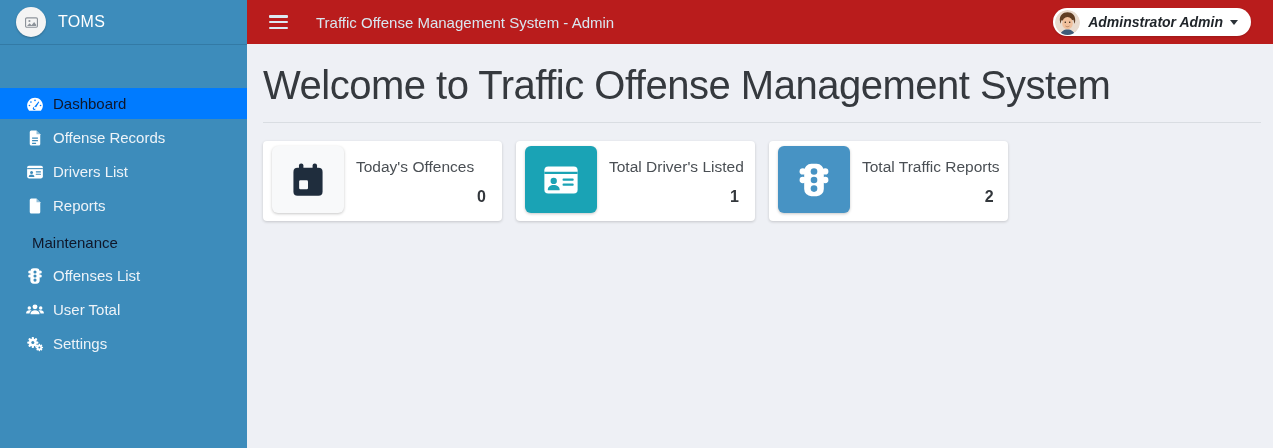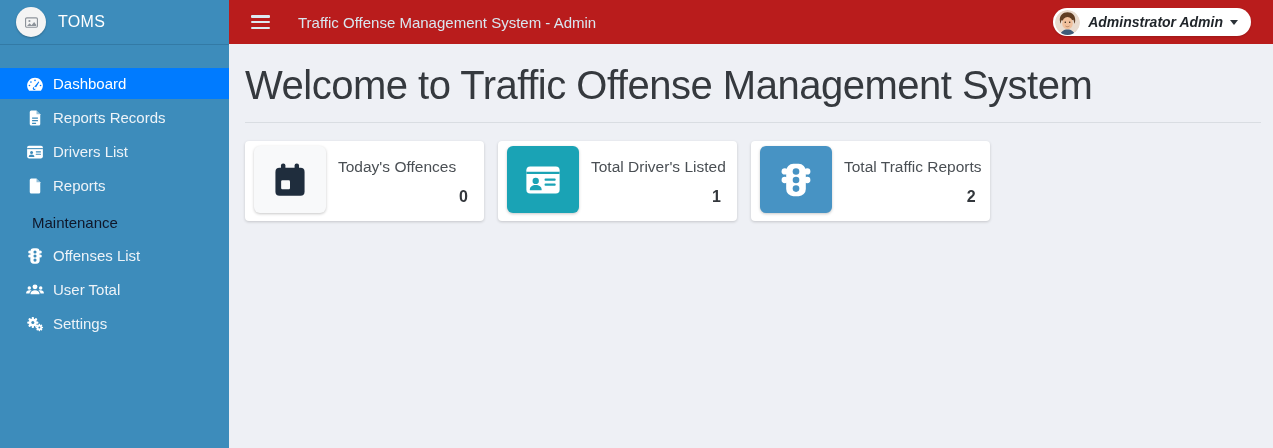--- a/index.html
+++ b/index.html
@@ -1,34 +1,34 @@
 <!DOCTYPE html>
 <html><head>
 <meta charset="utf-8">
 <style>
   * { box-sizing: border-box; margin: 0; padding: 0; }
   html,body { width:1273px; height:448px; overflow:hidden; }
   body { font-family:"Liberation Sans", sans-serif; background:#eef0f5; }
   .app { display:flex; width:1273px; height:448px; }
 
   
-  .sidebar { width:229px; flex-shrink:0; background:#3d8cbb; display:flex; flex-direction:column; }
+  .sidebar { width:247px; flex-shrink:0; background:#3d8cbb; display:flex; flex-direction:column; }
   .brand { height:45px; display:flex; align-items:center; padding-left:16px;
            border-bottom:1px solid #337aa5; cursor:pointer; }
   .brand-logo { width:30px; height:30px; border-radius:50%; background:#f4f4f4;
                 display:flex; align-items:center; justify-content:center; color:#8d939a;
                 box-shadow:0 1px 2px rgba(0,0,0,.25); }
   .brand-logo svg { width:15px; height:15px; }
   .brand-name { color:#fff; font-size:16px; margin-left:12px; letter-spacing:.3px; }
 
   .nav { padding-top:23px; }
   .nav-item { height:31px; display:flex; align-items:center; padding-left:25px;
               margin-bottom:3px; color:#edf3f8; font-size:15px; cursor:pointer;
               --hole:#3d8cbb; }
-  .nav-item.active { background:#007bff; color:#ffffff; --hole:#007bff; }
+  .nav-item.active { background:#007bff; color:#0f172a;margin-top:20px; --hole:#007bff; }
   .nav-item .nicon { width:19px; height:19px; margin-right:9px; display:flex;
                      align-items:center; justify-content:center; color:#fff; flex-shrink:0; }
   .nav-item .nicon svg { width:18px; height:18px; }
   .section-header { color:#0f172a; font-size:15px; padding-left:32px; margin:13px 0 9px; }
 
   
   .main { flex:1; display:flex; flex-direction:column; }
   .topbar { height:44px; background:#b91c1c; display:flex; align-items:center;
             padding:0 22px; flex-shrink:0; }
   .hamburger { width:19px; height:14px; display:flex; flex-direction:column;
@@ -174,21 +174,21 @@
             </svg>
           </span>
         <span>Dashboard</span>
       </div>
       <div class="nav-item">
         <span class="nicon">
           <svg viewBox="0 0 24 24">
               <use href="#i-file-alt"></use>
             </svg>
           </span>
-        <span>Reports Records</span>
+        <span>Offense Records</span>
       </div>
       <div class="nav-item">
         <span class="nicon">
           <svg viewBox="0 0 24 24">
               <use href="#i-id-card"></use>
             </svg>
           </span>
         <span>Drivers List</span>
       </div>
       <div class="nav-item">

